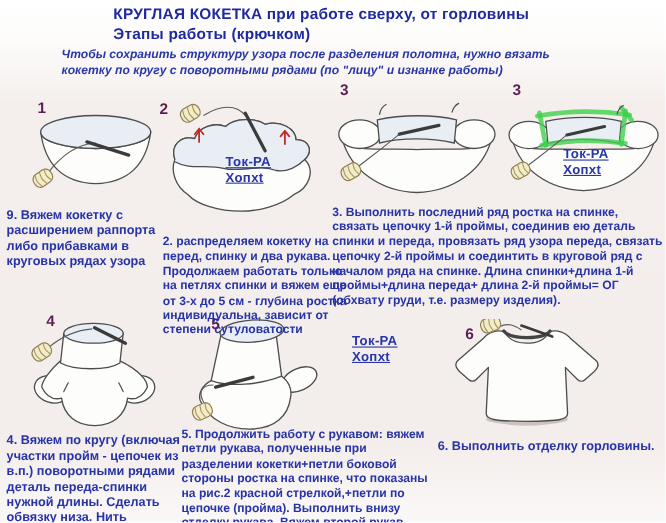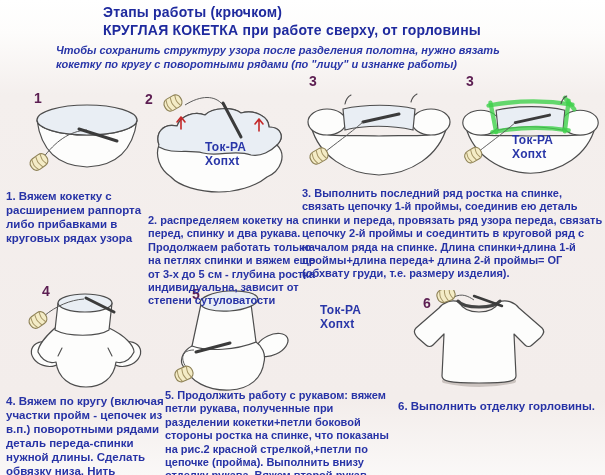--- a/index.html
+++ b/index.html
@@ -16,21 +16,21 @@
     position:absolute;left:56px;top:43px;width:492px;
     font-size:11px;font-weight:bold;font-style:italic;color:#2936a8;line-height:14px;
   }
   .stepnum{
     position:absolute;font-size:14px;font-weight:bold;color:#5c1e52;
   }
   .caption{
     position:absolute;font-weight:bold;color:#2733a6;line-height:1.22;
   }
   .wm{
-    position:absolute;font-size:12px;font-weight:bold;color:#2936a8;line-height:14px;letter-spacing:.3px;
+    position:absolute;font-size:12px;font-weight:bold;color:#2936a8;line-height:14px;letter-spacing:.3px;text-decoration:underline;
   }
   .fig{position:absolute;}
   .ln{fill:none;stroke:#4d4d4d;stroke-width:1.2;stroke-linejoin:round;stroke-linecap:round;}
   .fillw{fill:#fdfdfc;stroke:#4d4d4d;stroke-width:1.2;stroke-linejoin:round;}
   .tint{fill:#e9eef4;stroke:#4d4d4d;stroke-width:1.2;}
   .tintonly{fill:#e9eef4;stroke:none;}
   .hook{stroke:#3b3b3b;stroke-width:3;stroke-linecap:round;}
   .hook2{stroke:#3b3b3b;stroke-width:2.4;stroke-linecap:round;}
   .thread{fill:none;stroke:#5a5a5a;stroke-width:1;}
   .ballbody{fill:#f4ecc6;stroke:#8d8156;stroke-width:1.1;}
@@ -40,22 +40,22 @@
   .hatch{fill:none;stroke:#444;stroke-width:3;stroke-linecap:round;}
   .shadow{fill:none;stroke:#b9b0ac;stroke-width:4;stroke-linecap:round;opacity:.7;}
   .tick{fill:none;stroke:#4d4d4d;stroke-width:1.1;stroke-linecap:round;}
 </style>
 </head>
 <body>
 
 <div class="canvas">
 
   <div class="title">
+    <div>КРУГЛАЯ КОКЕТКА при работе сверху, от горловины</div>
     <div>Этапы работы (крючком)</div>
-    <div>КРУГЛАЯ КОКЕТКА при работе сверху, от горловины</div>
   </div>
   <div class="subtitle">Чтобы сохранить структуру узора после разделения полотна, нужно вязать кокетку по кругу с поворотными рядами (по "лицу" и изнанке работы)</div>
 
   <div class="stepnum" style="left:34px;top:90px;">1</div>
   <div class="stepnum" style="left:145px;top:91px;">2</div>
   <div class="stepnum" style="left:309px;top:73px;">3</div>
   <div class="stepnum" style="left:466px;top:73px;">3</div>
   <div class="stepnum" style="left:42px;top:283px;">4</div>
   <div class="stepnum" style="left:192px;top:286px;">5</div>
   <div class="stepnum" style="left:423px;top:295px;">6</div>
@@ -166,20 +166,20 @@
     <path class="fillw" d="M57,12 C50,9 42,12 37,18 L14,38 C11,41 12,44 16,48 L24,55 C26,57 29,57 31,55 L42,44 L40,86 C40,91 46,93 77,93 C108,93 114,91 114,86 L112,44 L123,55 C125,57 128,57 130,55 L138,48 C142,44 143,41 140,38 L117,18 C112,12 104,9 97,12 C94,18 87,22 77,22 C67,22 60,18 57,12 Z"></path>
     <path class="hatch" d="M56,11 C62,19 92,19 98,11"></path>
     <line class="hook2" x1="72" y1="6" x2="100" y2="16"></line>
     <path class="thread" d="M52,7 C60,3 66,6 72,10"></path>
     <g transform="translate(44,5) rotate(-20)">
       <rect class="ballbody" x="-9" y="-6.5" width="18" height="13" rx="5.5"></rect>
       <path class="ballstripes" d="M-4.5,-6.3 C-6.5,0 -6.5,0 -4.5,6.3 M0.5,-6.6 C-1.5,0 -1.5,0 0.5,6.6 M5.5,-6.3 C3.5,0 3.5,0 5.5,6.3"></path>
     </g>
   </svg>
 
-  <div class="caption" style="left:6px;top:189px;width:138px;font-size:11.5px;">1. Вяжем кокетку с расширением раппорта либо прибавками в круговых рядах узора</div>
+  <div class="caption" style="left:6px;top:189px;width:138px;font-size:11.5px;">9. Вяжем кокетку с расширением раппорта либо прибавками в круговых рядах узора</div>
   <div class="caption" style="left:148px;top:214px;width:168px;font-size:11px;">2. распределяем кокетку на перед, спинку и два рукава. Продолжаем работать только на петлях спинки и вяжем еще от 3-х до 5 см - глубина ростка индивидуальна, зависит от степени сутуловатости</div>
   <div class="caption" style="left:302px;top:187px;width:302px;font-size:11px;">3. Выполнить последний ряд ростка на спинке, связать цепочку 1-й проймы, соединив ею деталь спинки и переда, провязать ряд узора переда, связать цепочку 2-й проймы и соединтить в круговой ряд с началом ряда на спинке. Длина спинки+длина 1-й проймы+длина переда+ длина 2-й проймы= ОГ (обхвату груди, т.е. размеру изделия).</div>
   <div class="caption" style="left:6px;top:394px;width:160px;font-size:11.5px;">4. Вяжем по кругу (включая участки пройм - цепочек из в.п.) поворотными рядами деталь переда-спинки нужной длины. Сделать обвязку низа. Нить отрезать, спрятать с помощью иголки или крючка по изнанке</div>
   <div class="caption" style="left:165px;top:389px;width:228px;font-size:11px;">5. Продолжить работу с рукавом: вяжем петли рукава, полученные при разделении кокетки+петли боковой стороны ростка на спинке, что показаны на рис.2 красной стрелкой,+петли по цепочке (пройма). Выполнить внизу отделку рукава. Вяжем второй рукав.</div>
   <div class="caption" style="left:398px;top:399px;width:215px;font-size:11.5px;">6. Выполнить отделку горловины.</div>
 
 </div>
 
 </body></html>

